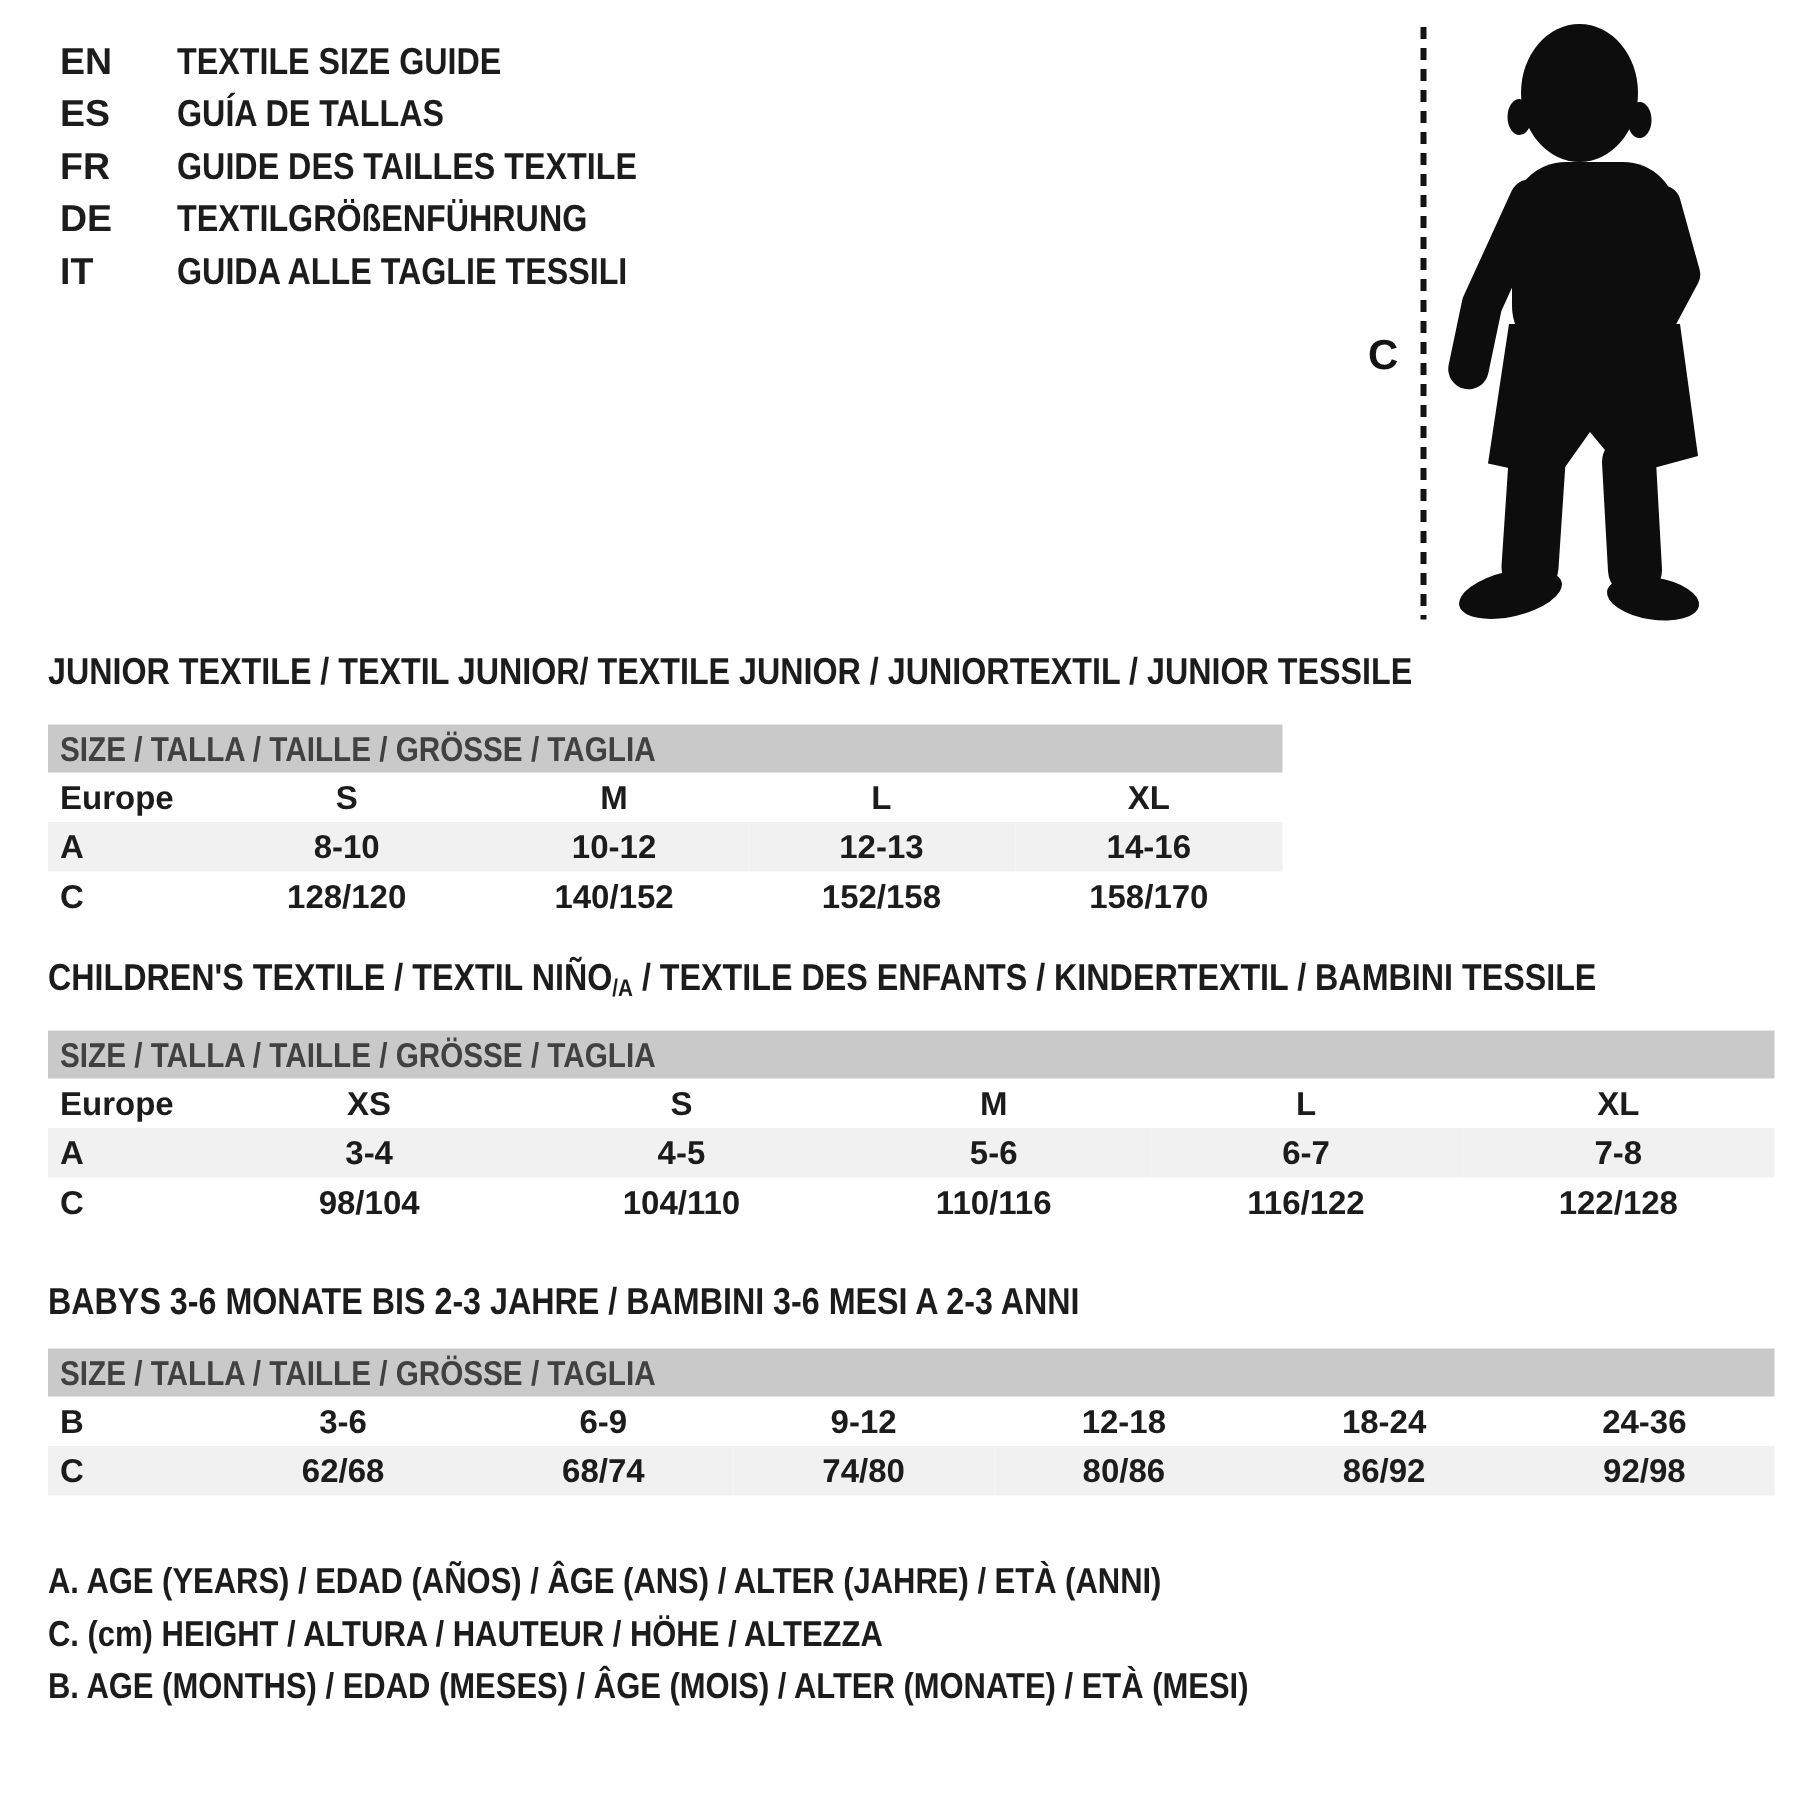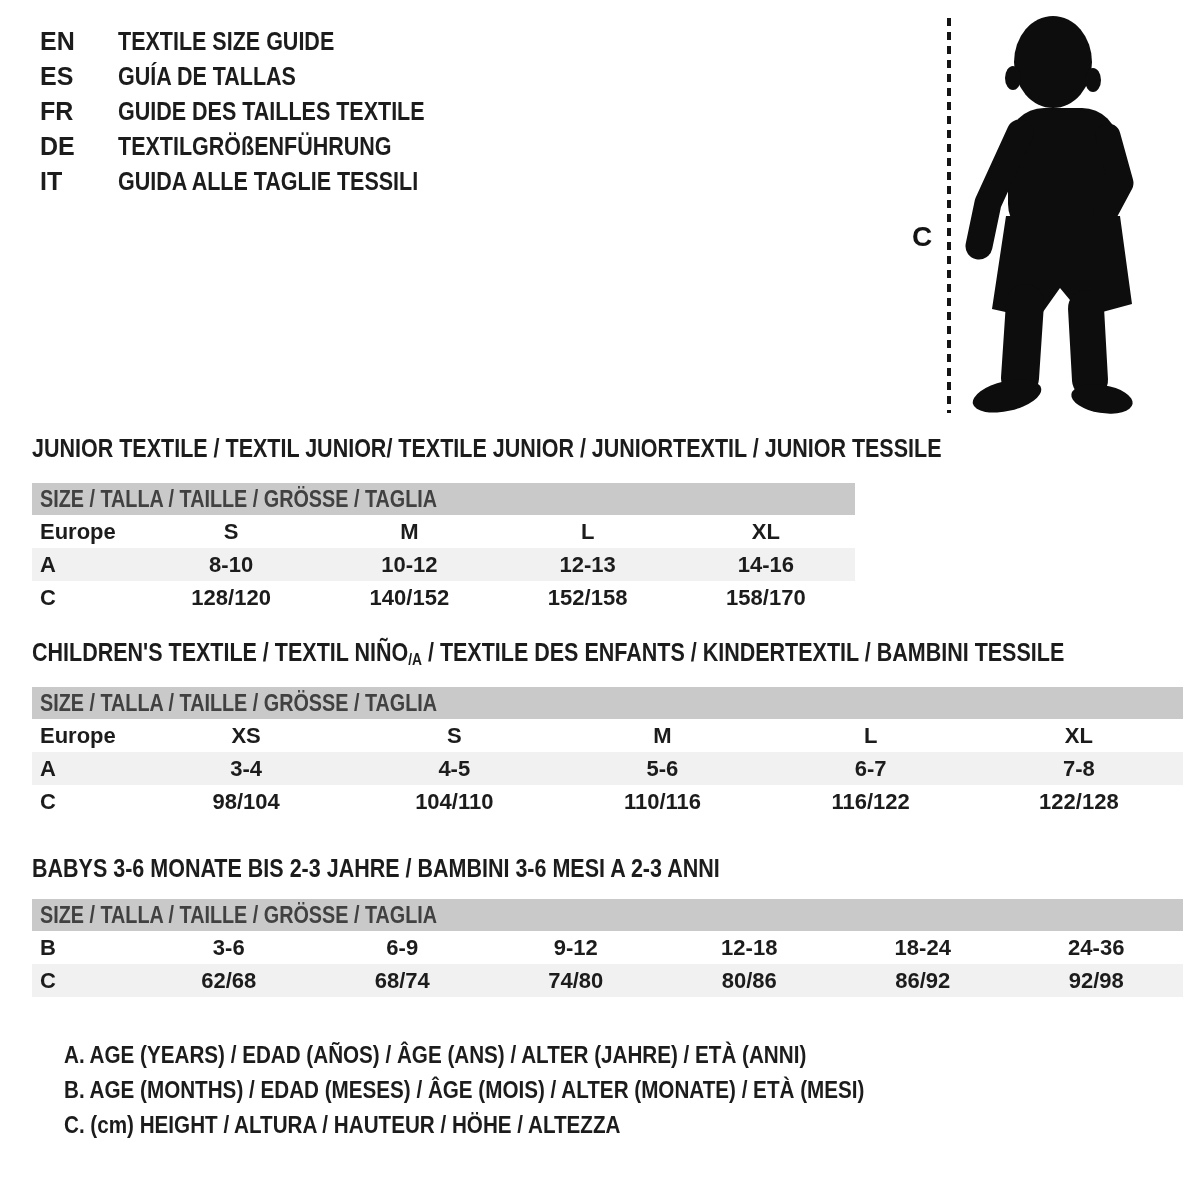--- a/index.html
+++ b/index.html
@@ -40,21 +40,21 @@
   .size-table td.lbl { text-align: left; padding-left: 8px; margin-top: 32px; }
   tr.alt { background: var(--row-alt, #f1f1f1); }
   .t-junior { width: 823px; margin-top: 21px; }
   .t-wide   { width: 1151px; }
   .t-children { margin-top: 17px; }
   .t-babies   { margin-top: 12px; }
   .title-junior   { margin-top: 4px; }
   .title-children { margin-top: 24px; }
   .title-babies   { margin-top: 31px; line-height: 38px; }
   .legend { margin-top: 40px; }
-  .legend-line { font-size: 24px; font-weight: 700; line-height: 35px; white-space: nowrap; margin-left: 32px; }
+  .legend-line { font-size: 24px; font-weight: 700; line-height: 35px; white-space: nowrap; }
 </style>
 </head>
 <body>
 
 <div class="header">
 
   <div class="langs">
     <div class="lang-row">
       <span class="lang-code">EN</span>
       <span class="narrow">TEXTILE SIZE GUIDE</span>
@@ -227,17 +227,17 @@
         <td>74/80</td>
         <td>80/86</td>
         <td>86/92</td>
         <td>92/98</td>
       </tr>
     </tbody>
   </table>
 
   <div class="legend">
     <div class="legend-line"><span class="narrow">A. AGE (YEARS) / EDAD (AÑOS) / ÂGE (ANS) / ALTER (JAHRE) / ETÀ (ANNI)</span></div>
+    <div class="legend-line"><span class="narrow">C. (cm) HEIGHT / ALTURA / HAUTEUR / HÖHE / ALTEZZA</span></div>
     <div class="legend-line"><span class="narrow">B. AGE (MONTHS) / EDAD (MESES) / ÂGE (MOIS) / ALTER (MONATE) / ETÀ (MESI)</span></div>
-    <div class="legend-line"><span class="narrow">C. (cm) HEIGHT / ALTURA / HAUTEUR / HÖHE / ALTEZZA</span></div>
   </div>
 
 </div>
 
 </body></html>

